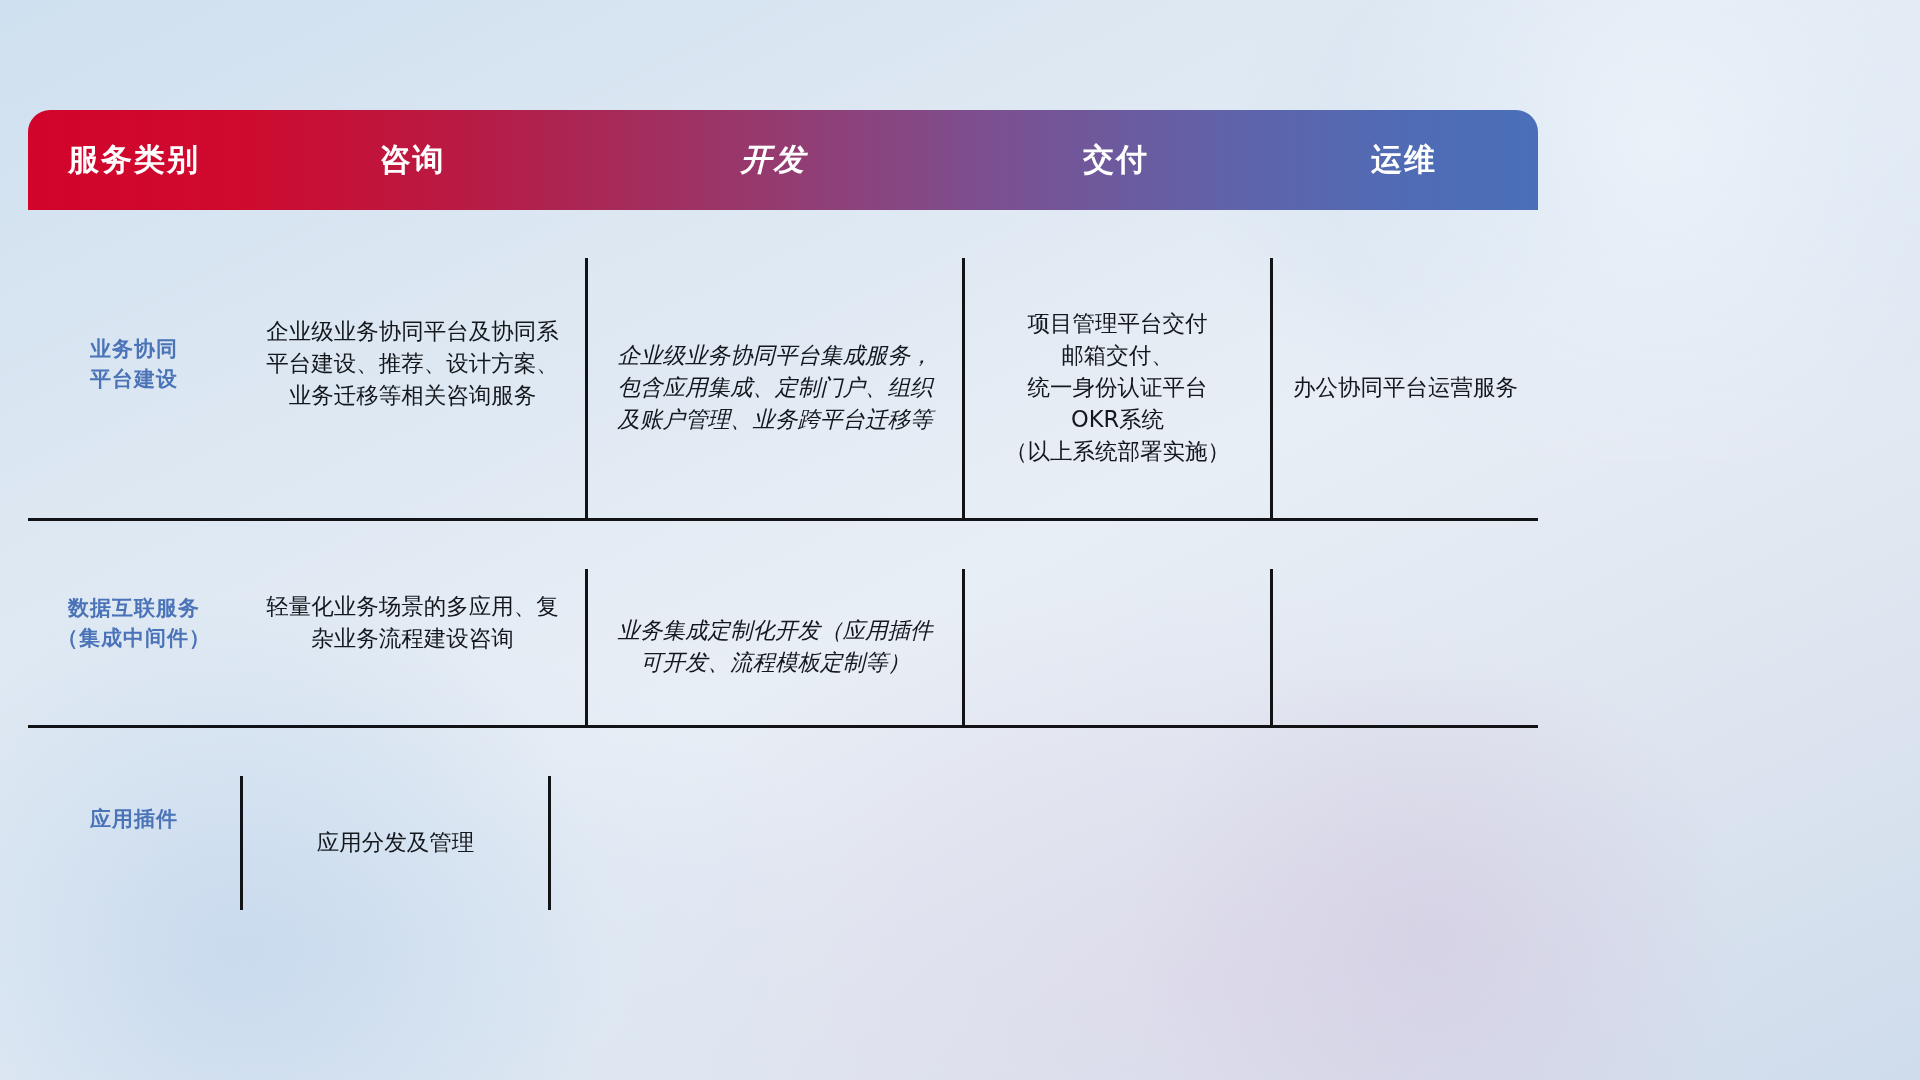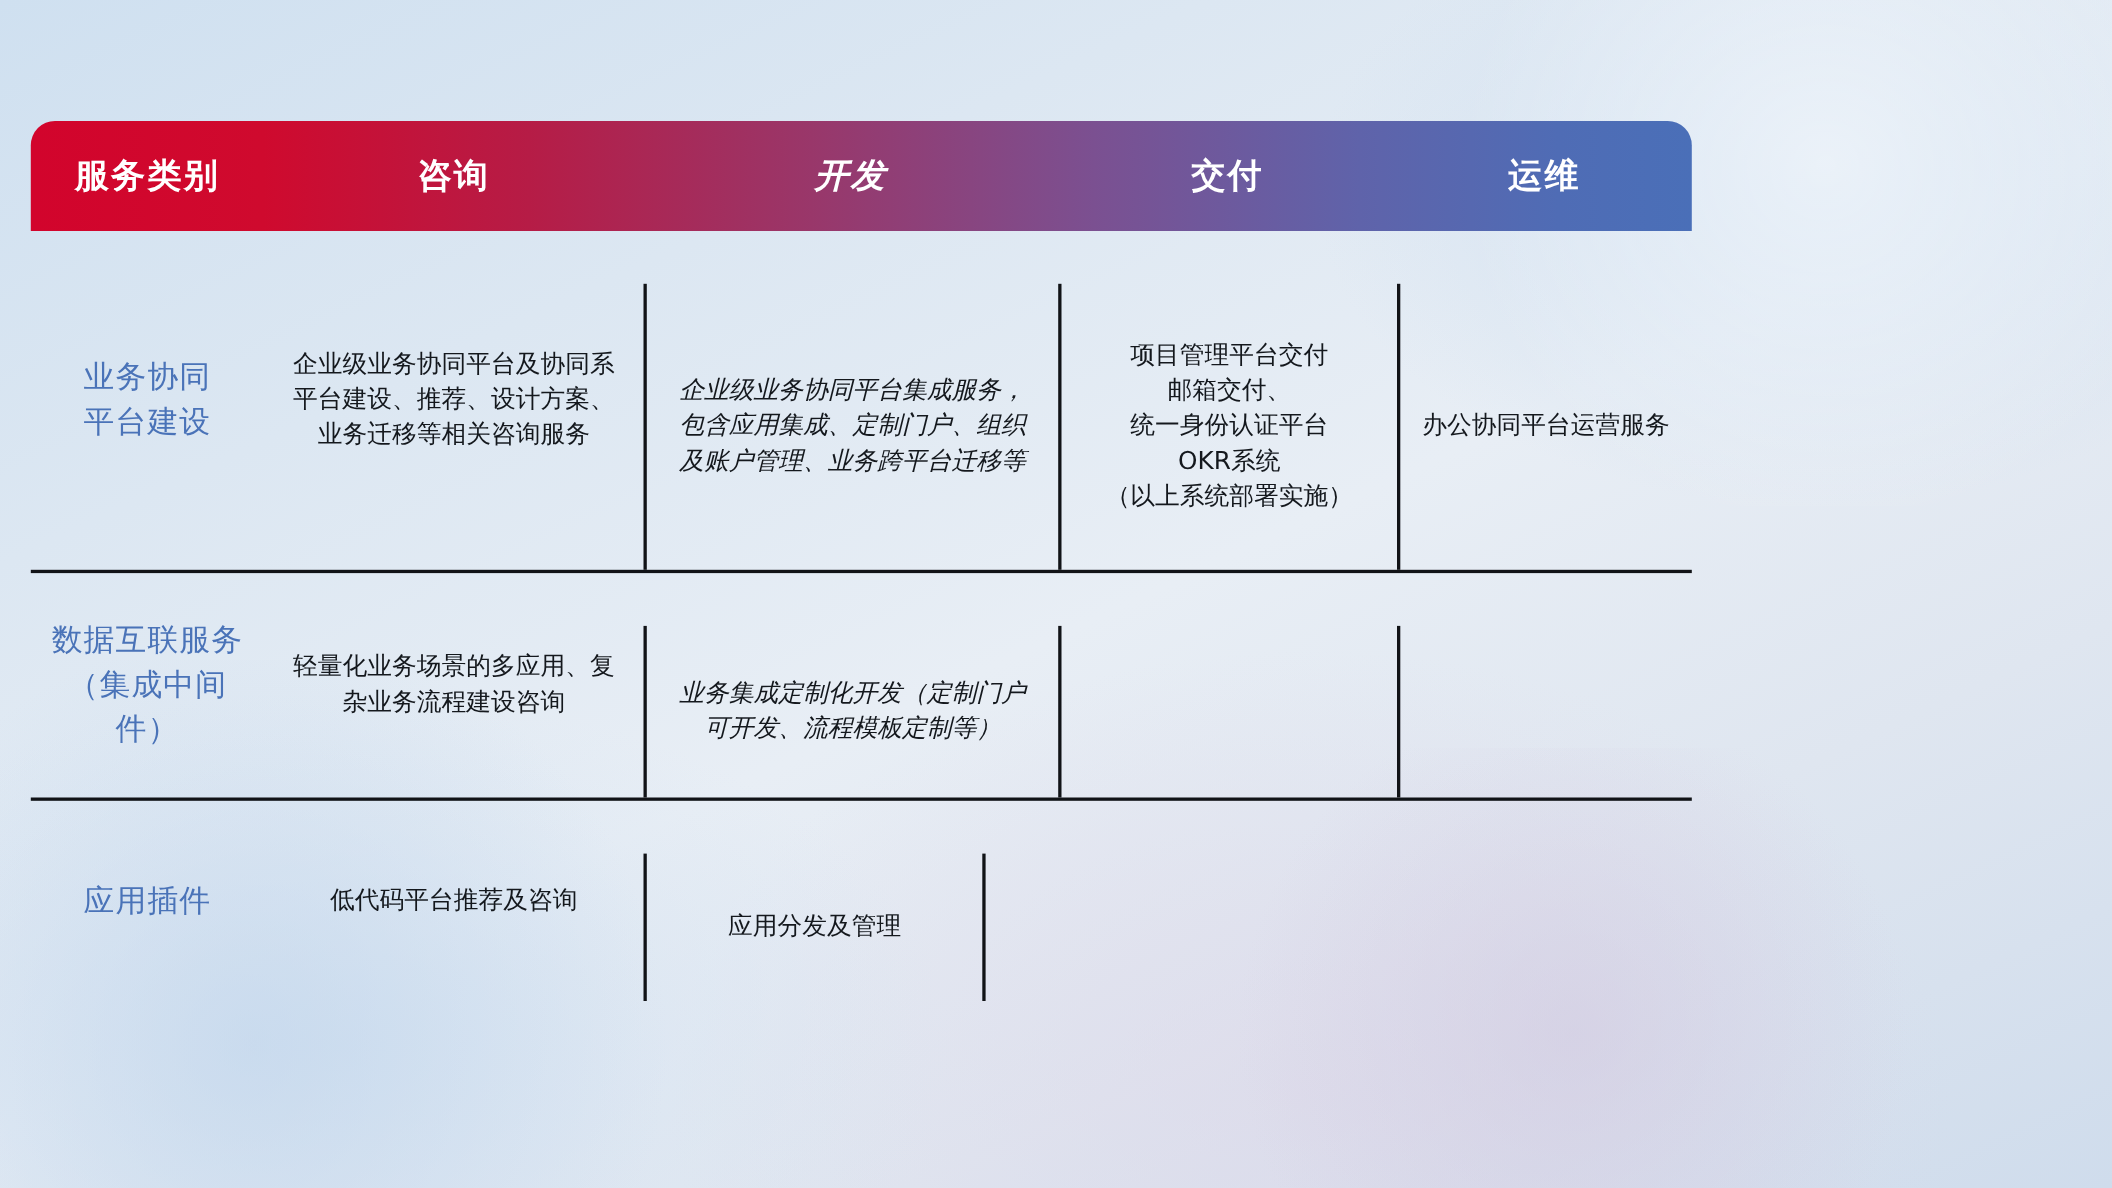--- a/index.html
+++ b/index.html
@@ -108,22 +108,22 @@
     font-size: 22.5px;
     line-height: 1.42;
     color: #14181d;
     text-align: center;
     white-space: pre-line;
   }
   .bcell.divider { border-left: 3px solid #111317; margin-top: 48px; }
 
   .bcell.label {
     color: #4a73b8;
-    font-weight: normal;
-    font-size: 28px;
+    font-weight: bold;
+    font-size: 21px;
     letter-spacing: 1px;
     line-height: 1.45;
   }
 
   
   .c0 { width: 212px; }
   .c1 { width: 345px; }
   .c2 { width: 377px; font-style: italic; }
   .c3 { width: 308px; }
   .c4 { width: 268px; }
@@ -163,28 +163,27 @@
 OKR系统
 （以上系统部署实施）</div>
         <div class="bcell c4 divider">办公协同平台运营服务</div>
       </div>
 
       <div class="trow r2">
         <div class="bcell label c0">数据互联服务
 （集成中间件）</div>
         <div class="bcell c1">轻量化业务场景的多应用、复
 杂业务流程建设咨询</div>
-        <div class="bcell c2 divider">业务集成定制化开发（定制门户
+        <div class="bcell c2 divider">业务集成定制化开发（应用插件
 可开发、流程模板定制等）</div>
         <div class="bcell c3 divider"></div>
         <div class="bcell c4 divider"></div>
       </div>
 
       <div class="trow r3">
         <div class="bcell label c0">应用插件</div>
-        <div class="bcell c1">低代码平台推荐及咨询</div>
         <div class="bcell c3 divider">应用分发及管理</div>
         <div class="bcell c4 divider"></div>
       </div>
 
     </div>
   </div>
 </div>
 
 </body></html>

